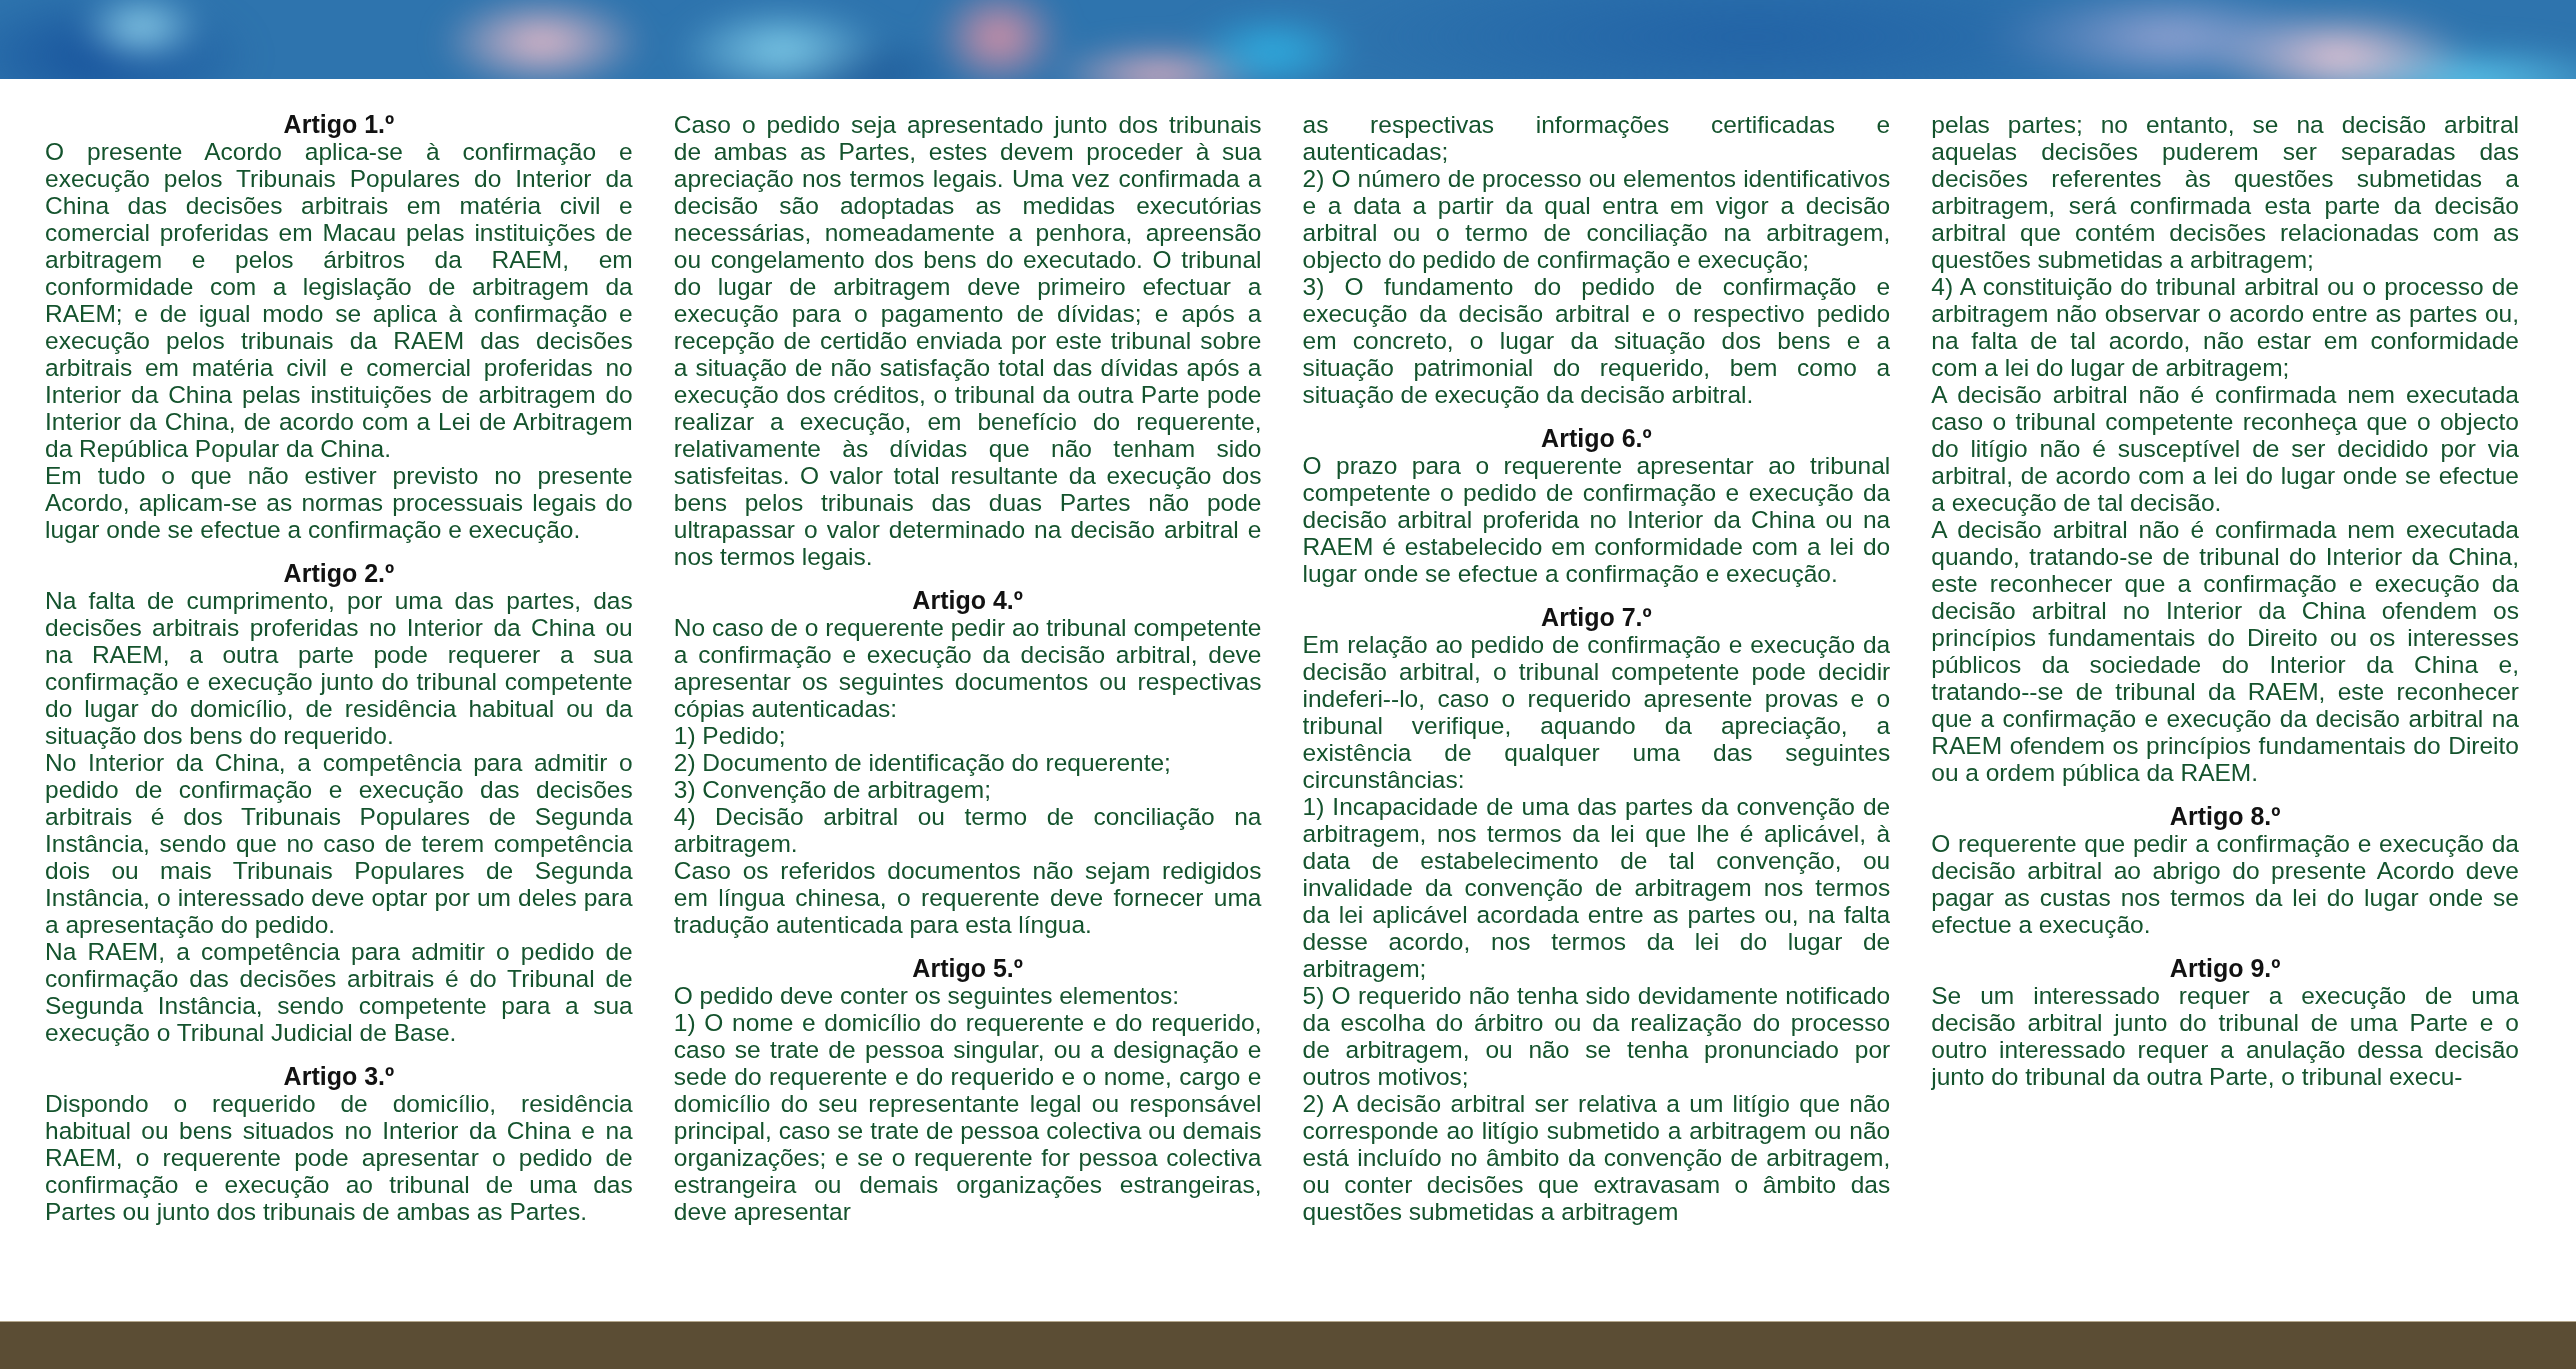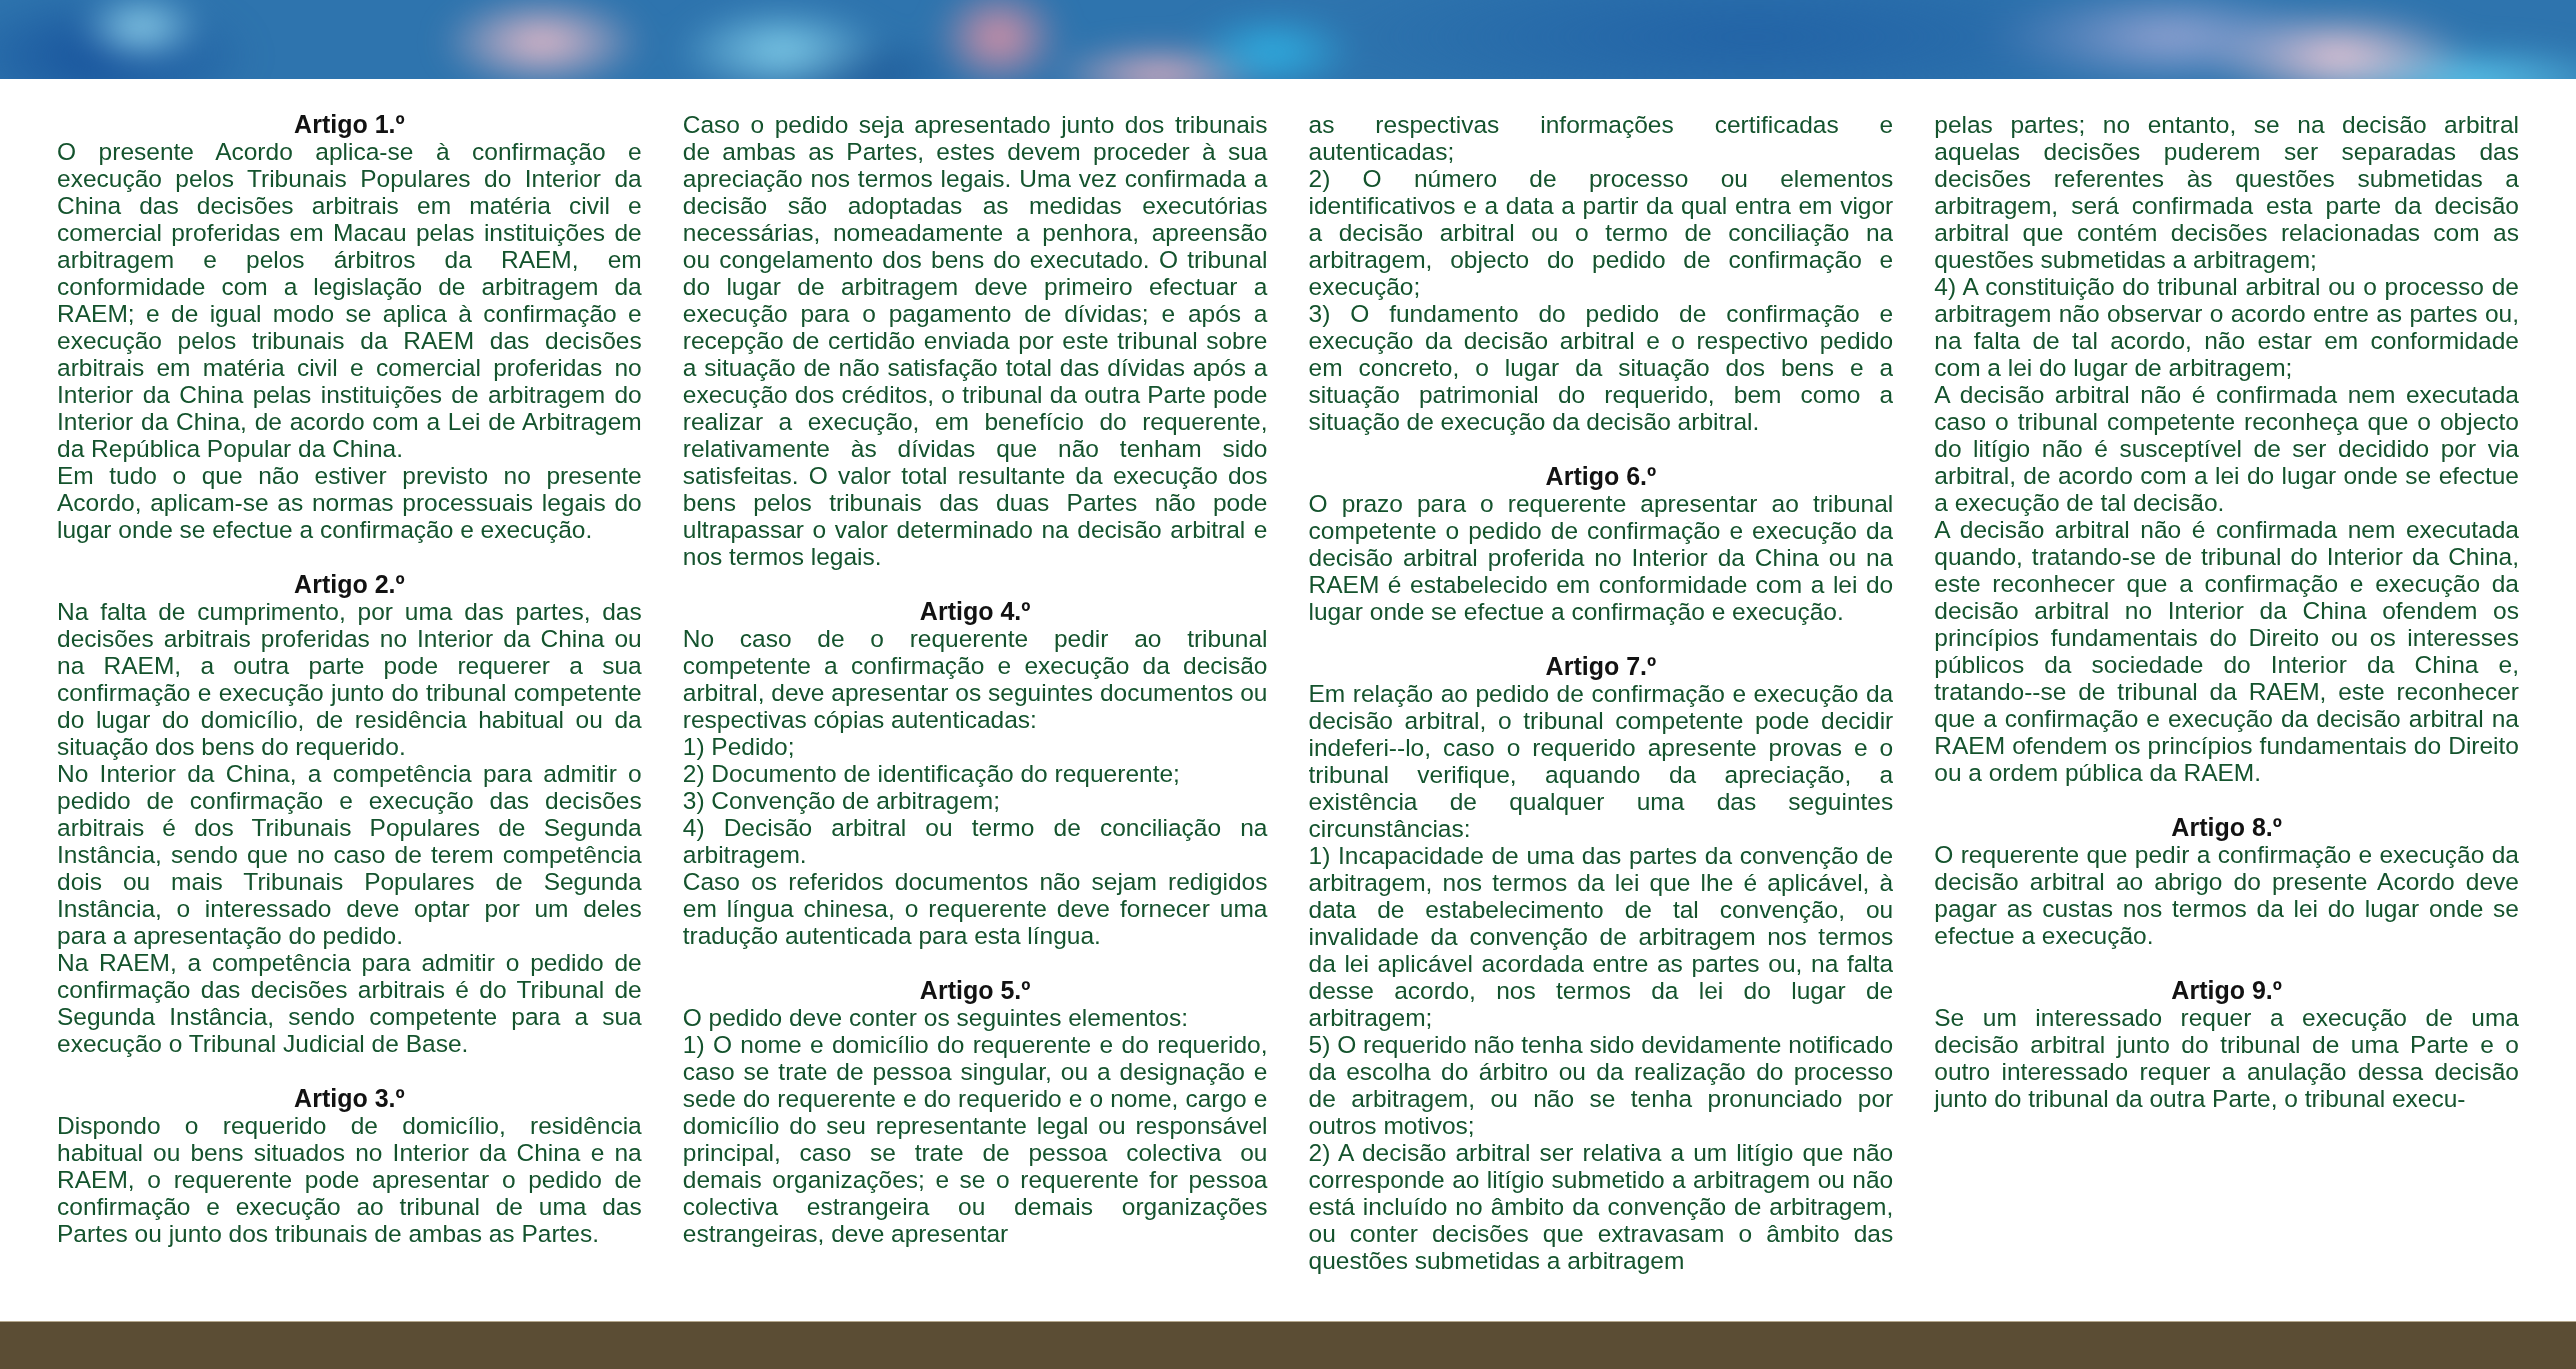--- a/index.html
+++ b/index.html
@@ -30,34 +30,34 @@
       radial-gradient(ellipse 613px 113px at 1792px 75px,#2263a6 0%, rgba(34,99,166,0) 72%),
       radial-gradient(ellipse 283px 71px at 2197px 75px, #9fa9d6 0%, rgba(159,169,214,0) 65%),
       radial-gradient(ellipse 207px 71px at 2376px 94px,#f6ccd7 0%, rgba(246,204,215,0) 65%),
       radial-gradient(ellipse 264px 61px at 2508px 121px,#5ecdf0 0%, rgba(94,205,240,0) 65%);
   }
 
   
   .content{
     position:absolute;left:0;right:0;top:79px;bottom:49px;
     box-sizing:border-box;
-    padding:32px 57px 0 57px;
+    padding:32px 57px 0 45px;
     overflow:hidden;
     display:grid;
     grid-template-columns:repeat(4,1fr);
     column-gap:41px;
   }
   .col{overflow:hidden;}
   .para{
     font-size:24.5px;line-height:27px;color:#14532d;
     text-align:justify;overflow-wrap:break-word;
   }
   .heading{
     font-size:25px;line-height:27px;color:#121212;
-    font-weight:bold;text-align:center;margin-top:28px;
+    font-weight:bold;text-align:center;margin-top:17px;
   }
   .col .heading:first-child{margin-top:0;}
 
   
   .footer{
     position:absolute;left:0;right:0;bottom:0;height:47px;
     background:#5b4d34;
     border-top:1.9px solid #b5a88e;
   }
 </style>

